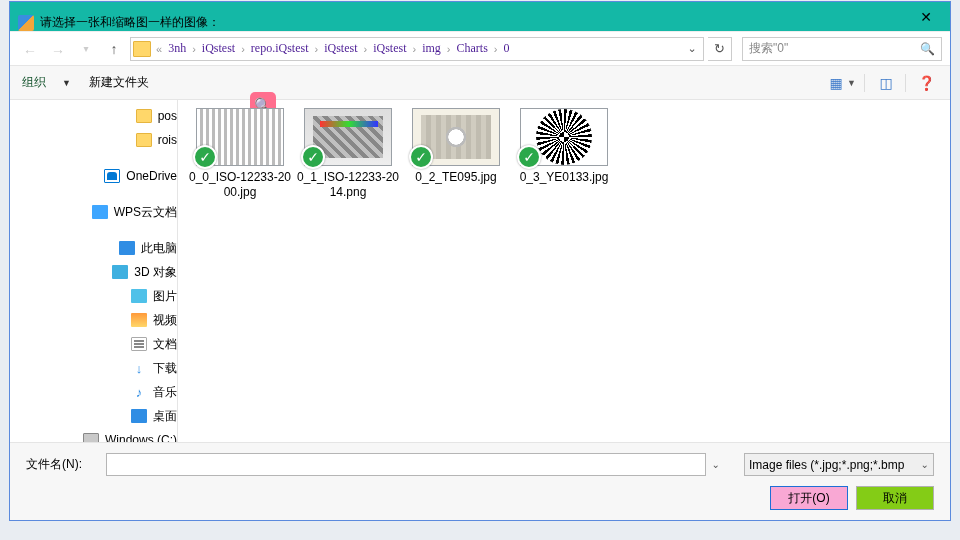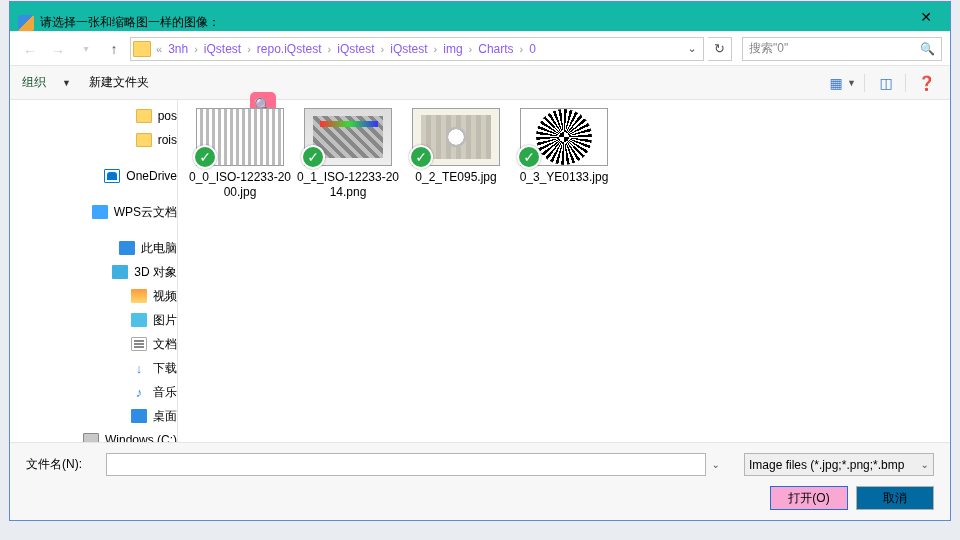--- a/index.html
+++ b/index.html
@@ -8,21 +8,21 @@
   .titlebar { height: 30px; background: #14b8a6; display: flex; align-items: flex-end; padding: 0 2px 0 8px; font-size: 12px; border-bottom: 1px solid #eee; }
   .titlebar .appicon { width: 16px; height: 16px; margin-right: 6px; background: linear-gradient(135deg,#3a8dde 50%,#f2a53a 50%); border-radius: 2px; }
   .titlebar .title { flex: 1; color: #000; }
   .titlebar .close { width: 44px; height: 28px; display: flex; align-items: center; justify-content: center; font-size: 14px; cursor: pointer; }
   .navrow { height: 34px; display: flex; align-items: center; padding: 0 8px; gap: 4px; border-bottom: 1px solid #e5e5e5; }
   .navbtn { width: 24px; height: 24px; display: flex; align-items: center; justify-content: center; color: #777; font-size: 14px; cursor: pointer; }
   .navbtn.disabled { color: #ccc; }
   .navbtn.up { color: #555; }
   .pathbox { flex: 1; height: 24px; border: 1px solid #ccc; background: #fff; display: flex; align-items: center; padding: 0 2px; font-size: 12px; overflow: hidden; }
   .foldericon { width: 18px; height: 16px; background: #ffd76a; border: 1px solid #e6b53f; border-radius: 1px; margin-right: 4px; }
-  .crumb { padding: 0 5px; color: #8b5cf6; cursor: pointer; white-space: nowrap; }
+  .crumb { padding: 0 5px; color: #4c1d95; cursor: pointer; white-space: nowrap; font-family: Liberation Serif, serif; }
   .sep { color: #999; font-size: 11px; padding: 0 1px; }
   .pathdrop { width: 18px; display:flex; align-items:center; justify-content:center; color:#555; font-size:11px; margin-left:auto; }
   .refresh { width: 24px; height: 24px; border: 1px solid #ccc; border-left: none; display: flex; align-items: center; justify-content: center; color: #555; font-size: 13px; }
   .searchbox { width: 200px; height: 24px; border: 1px solid #ccc; margin-left: 6px; display: flex; align-items: center; padding: 0 6px; font-size: 12px; color: #888; }
   .searchbox .ph { flex: 1; }
   .searchbox .sicon { color: #555; font-size: 12px; }
   .toolbar { height: 34px; background: #f7f7f7; border-bottom: 1px solid #e5e5e5; display: flex; align-items: center; padding: 0 12px; font-size: 12px; }
   .toolbar .org { color: #14532d; margin-right: 16px; }
   .toolbar .dd { color: #333; font-size: 9px; margin-right: 18px; }
   .toolbar .newf { color: #000; }
@@ -61,21 +61,21 @@
   .thumb.t3::before { content:""; width:56px; height:56px; border-radius:50%; background: repeating-conic-gradient(#000 0 6deg,#fff 6deg 12deg); }
   .check { position: absolute; left: -4px; bottom: -4px; width: 24px; height: 24px; border-radius: 50%; background: #2ba84a; border: 2px solid #fff; box-shadow: 0 0 2px rgba(0,0,0,.4); display:flex; align-items:center; justify-content:center; color:#fff; font-size:14px; }
   .file .label { text-align: center; line-height: 15px; width: 108px; word-break: break-all; color:#000; }
   .bottom { border-top: 1px solid #e5e5e5; padding: 10px 16px; display: flex; flex-direction: column; gap: 10px; background:#f7f7f7; }
   .row1 { display: flex; align-items: center; gap: 24px; }
   .row1 label { font-size: 12px; color:#000; }
   .fname { flex: 1; height: 23px; border: 1px solid #b5b5b5; background:#fff; font-size:12px; padding:0 4px; }
   .filter { width: 190px; height: 23px; border: 1px solid #b5b5b5; background:#efefef; font-size:12px; padding:0 4px; display:flex; align-items:center; white-space:nowrap; overflow:hidden; }
   .filter .fd { margin-left:auto; font-size:10px; color:#555; }
   .row2 { display: flex; justify-content: flex-end; gap: 8px; }
-  .btn { width: 78px; height: 24px; border: 1px solid #b0b0b0; background: #0369a1; font-size: 12px; display:flex; align-items:center; justify-content:center; cursor:pointer; }
+  .btn { width: 78px; height: 24px; border: 1px solid #b0b0b0; background: #84cc16; font-size: 12px; display:flex; align-items:center; justify-content:center; cursor:pointer; }
   .btn.primary { border: 1px solid #1e6fd6; background: #f9a8d4; }
   .vsep { width:1px; height:18px; background:#ddd; margin-left:8px; }
 </style>
 </head>
 <body>
 
 <div class="dialog">
 
   <div class="titlebar">
     <div class="appicon"></div>
@@ -148,26 +148,26 @@
         </div>
         <div class="sitem" style="margin-top: 12px; padding-left: 10px;">
           <span class="sicon ic-pc"></span>
           <span>此电脑</span>
         </div>
         <div class="sitem sub">
           <span class="sicon ic-3d"></span>
           <span>3D 对象</span>
         </div>
         <div class="sitem sub">
+          <span class="sicon ic-pic"></span>
+          <span>图片</span>
+        </div>
+        <div class="sitem sub">
           <span class="sicon ic-video"></span>
           <span>视频</span>
-        </div>
-        <div class="sitem sub">
-          <span class="sicon ic-pic"></span>
-          <span>图片</span>
         </div>
         <div class="sitem sub">
           <span class="sicon ic-doc"></span>
           <span>文档</span>
         </div>
         <div class="sitem sub">
           <span class="sicon ic-dl" style="background: none; border: none; color: rgb(47, 141, 228); font-size: 13px; text-align: center;">↓</span>
           <span>下载</span>
         </div>
         <div class="sitem sub">

